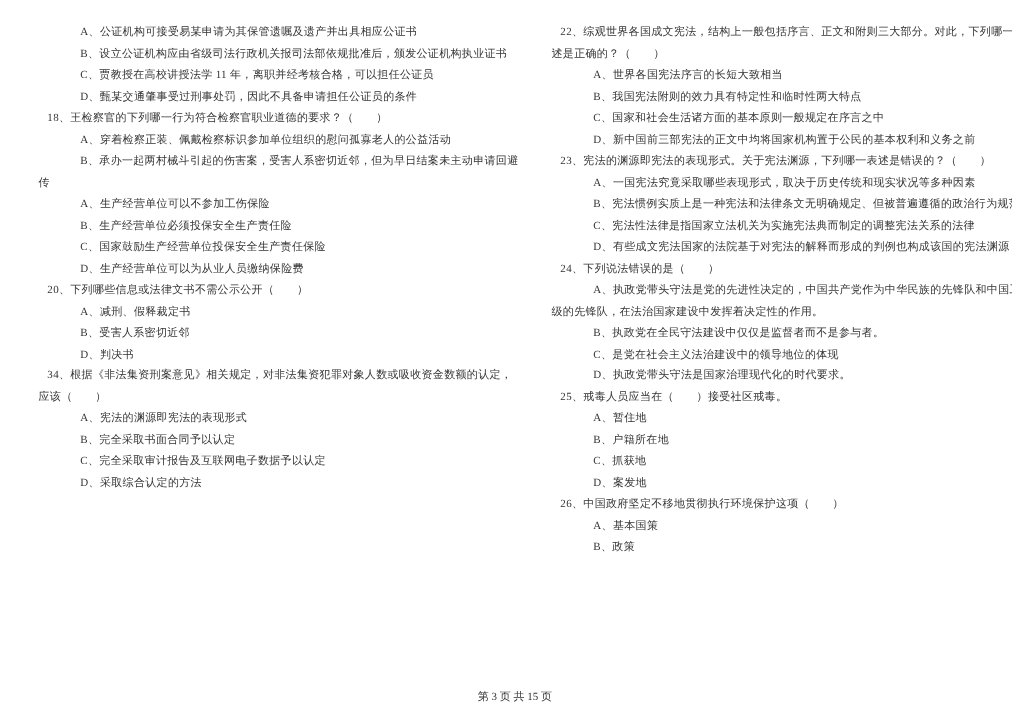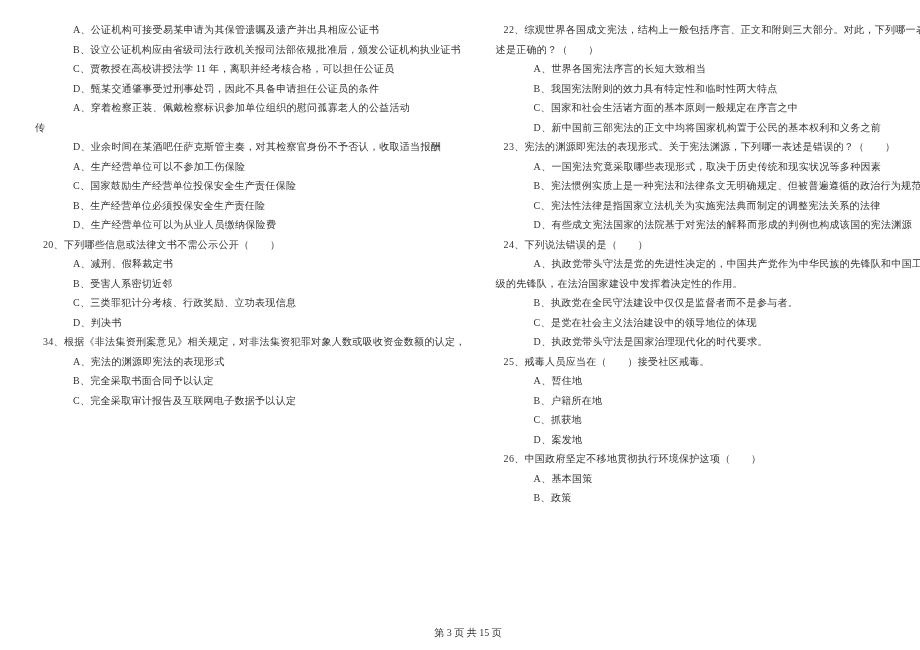--- a/index.html
+++ b/index.html
@@ -44,36 +44,38 @@
   </style>
 </head>
 <body>
 
 <div class="columns">
   <div class="col" id="left-col">
       <div class="line opt-indent">A、公证机构可接受易某申请为其保管遗嘱及遗产并出具相应公证书</div>
       <div class="line opt-indent">B、设立公证机构应由省级司法行政机关报司法部依规批准后，颁发公证机构执业证书</div>
       <div class="line opt-indent">C、贾教授在高校讲授法学 11 年，离职并经考核合格，可以担任公证员</div>
       <div class="line opt-indent">D、甄某交通肇事受过刑事处罚，因此不具备申请担任公证员的条件</div>
+      <div class="line q-indent">18、王检察官的下列哪一行为符合检察官职业道德的要求？（　　）</div>
       <div class="line opt-indent">A、穿着检察正装、佩戴检察标识参加单位组织的慰问孤寡老人的公益活动</div>
+      <div class="line opt-indent">B、承办一起两村械斗引起的伤害案，受害人系密切近邻，但为早日结案未主动申请回避</div>
       <div class="line extra-indent">传</div>
-      <div class="line opt-indent">D、业余时间在某酒吧任萨克斯管主奏，对其检察官身份不予否认，收取适当报酬</div>
       <div class="line opt-indent">A、生产经营单位可以不参加工伤保险</div>
+      <div class="line opt-indent">B、生产经营单位必须投保安全生产责任险</div>
       <div class="line opt-indent">C、国家鼓励生产经营单位投保安全生产责任保险</div>
-      <div class="line opt-indent">B、生产经营单位必须投保安全生产责任险</div>
       <div class="line opt-indent">D、生产经营单位可以为从业人员缴纳保险费</div>
       <div class="line q-indent">20、下列哪些信息或法律文书不需公示公开（　　）</div>
       <div class="line opt-indent">A、减刑、假释裁定书</div>
       <div class="line opt-indent">B、受害人系密切近邻</div>
-      <div class="line opt-indent">C、三类罪犯计分考核、行政奖励、立功表现信息</div>
       <div class="line opt-indent">D、判决书</div>
       <div class="line q-indent">34、根据《非法集资刑案意见》相关规定，对非法集资犯罪对象人数或吸收资金数额的认定，</div>
+      <div class="line extra-indent">应该（　　）</div>
       <div class="line opt-indent">A、宪法的渊源即宪法的表现形式</div>
       <div class="line opt-indent">B、完全采取书面合同予以认定</div>
       <div class="line opt-indent">C、完全采取审计报告及互联网电子数据予以认定</div>
+      <div class="line opt-indent">D、采取综合认定的方法</div>
     </div>
   <div class="col" id="right-col">
       <div class="line q-indent">22、综观世界各国成文宪法，结构上一般包括序言、正文和附则三大部分。对此，下列哪一表</div>
       <div class="line extra-indent">述是正确的？（　　）</div>
       <div class="line opt-indent">A、世界各国宪法序言的长短大致相当</div>
       <div class="line opt-indent">B、我国宪法附则的效力具有特定性和临时性两大特点</div>
       <div class="line opt-indent">C、国家和社会生活诸方面的基本原则一般规定在序言之中</div>
       <div class="line opt-indent">D、新中国前三部宪法的正文中均将国家机构置于公民的基本权利和义务之前</div>
       <div class="line q-indent">23、宪法的渊源即宪法的表现形式。关于宪法渊源，下列哪一表述是错误的？（　　）</div>
       <div class="line opt-indent">A、一国宪法究竟采取哪些表现形式，取决于历史传统和现实状况等多种因素</div>

